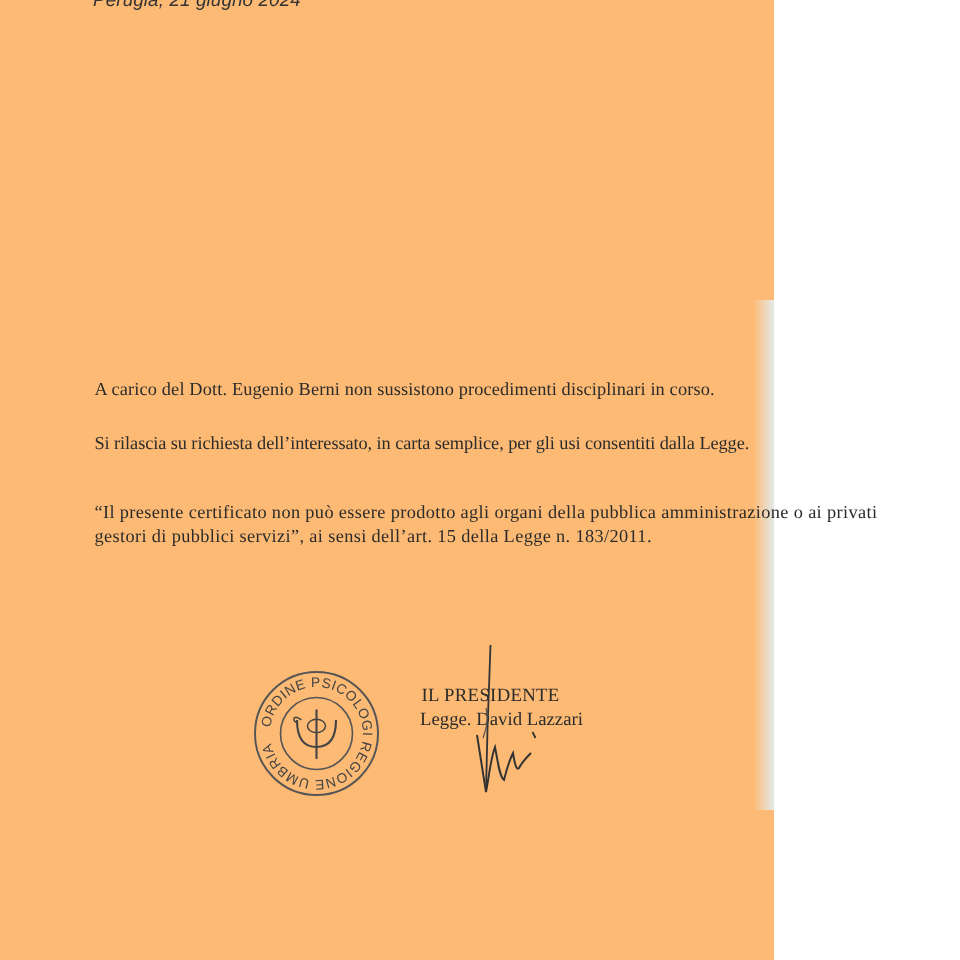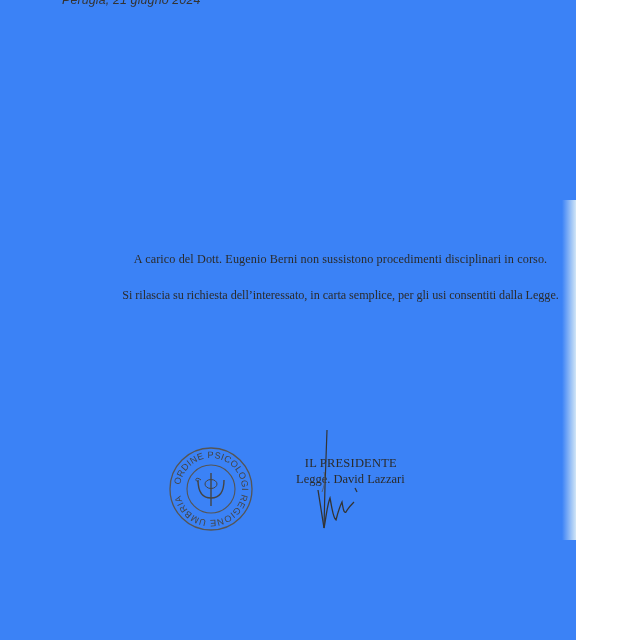--- a/index.html
+++ b/index.html
@@ -5,26 +5,25 @@
     html, body {
       margin: 0;
       padding: 0;
       width: 640px;
       height: 640px;
       overflow: hidden;
       background: #ffffff;
     }
     .page {
       position: relative;
-      width: 576px;
+      width: 516px;
       height: 640px;
-      background: #3b82f6;
+      background: #fdba74;
       font-family: "DejaVu Serif", "Liberation Serif", serif;
       color: #2a2a2a;
-      text-align: center;
     }
     .right-tint {
       position: absolute;
       right: 0;
       top: 200px;
       width: 14px;
       height: 340px;
       background: linear-gradient(to right, rgba(235,245,248,0), rgba(225,240,246,0.9));
     }
     .date-line {
@@ -54,21 +53,21 @@
     .p5 { top: 322px; letter-spacing: 0.25px; }
     .stamp {
       position: absolute;
       left: 168px;
       top: 446px;
       width: 86px;
       height: 86px;
     }
     .signature-block {
       position: absolute;
-      left: 296px;
+      left: 280px;
       top: 456px;
       font-family: "Liberation Serif", serif;
       font-size: 12.5px;
       line-height: 15.5px;
       color: #2b2b2b;
     }
     .sig-title { padding-left: 1px; letter-spacing: 0.2px; }
     .signature {
       position: absolute;
       left: 300px;
@@ -80,20 +79,21 @@
 </head>
 <body>
 
 <div class="page">
   <div class="right-tint"></div>
 
   <div class="date-line">Perugia, 21 giugno 2024</div>
 
   <p class="para p3">A carico del Dott. Eugenio Berni non sussistono procedimenti disciplinari in corso.</p>
   <p class="para p4">Si rilascia su richiesta dell’interessato, in carta semplice, per gli usi consentiti dalla Legge.</p>
+  <p class="para p5">“Il presente certificato non può essere prodotto agli organi della pubblica amministrazione o ai privati gestori di pubblici servizi”, ai sensi dell’art. 15 della Legge n. 183/2011.</p>
 
   <div class="stamp">
     <svg width="86" height="86" viewBox="0 0 86 86">
       <defs>
         <path id="stampArc" d="M 43,43 m -31,0 a 31,31 0 1,1 62,0 a 31,31 0 1,1 -62,0"></path>
       </defs>
       <circle cx="43" cy="43" r="41" fill="none" stroke="#555" stroke-width="1.3"></circle>
       <circle cx="43" cy="43" r="24" fill="none" stroke="#555" stroke-width="1.1"></circle>
       <text font-family="Liberation Sans, sans-serif" font-size="9.2" fill="#444" letter-spacing="0.4">
         <textPath href="#stampArc" startOffset="2%">ORDINE PSICOLOGI REGIONE UMBRIA</textPath>

